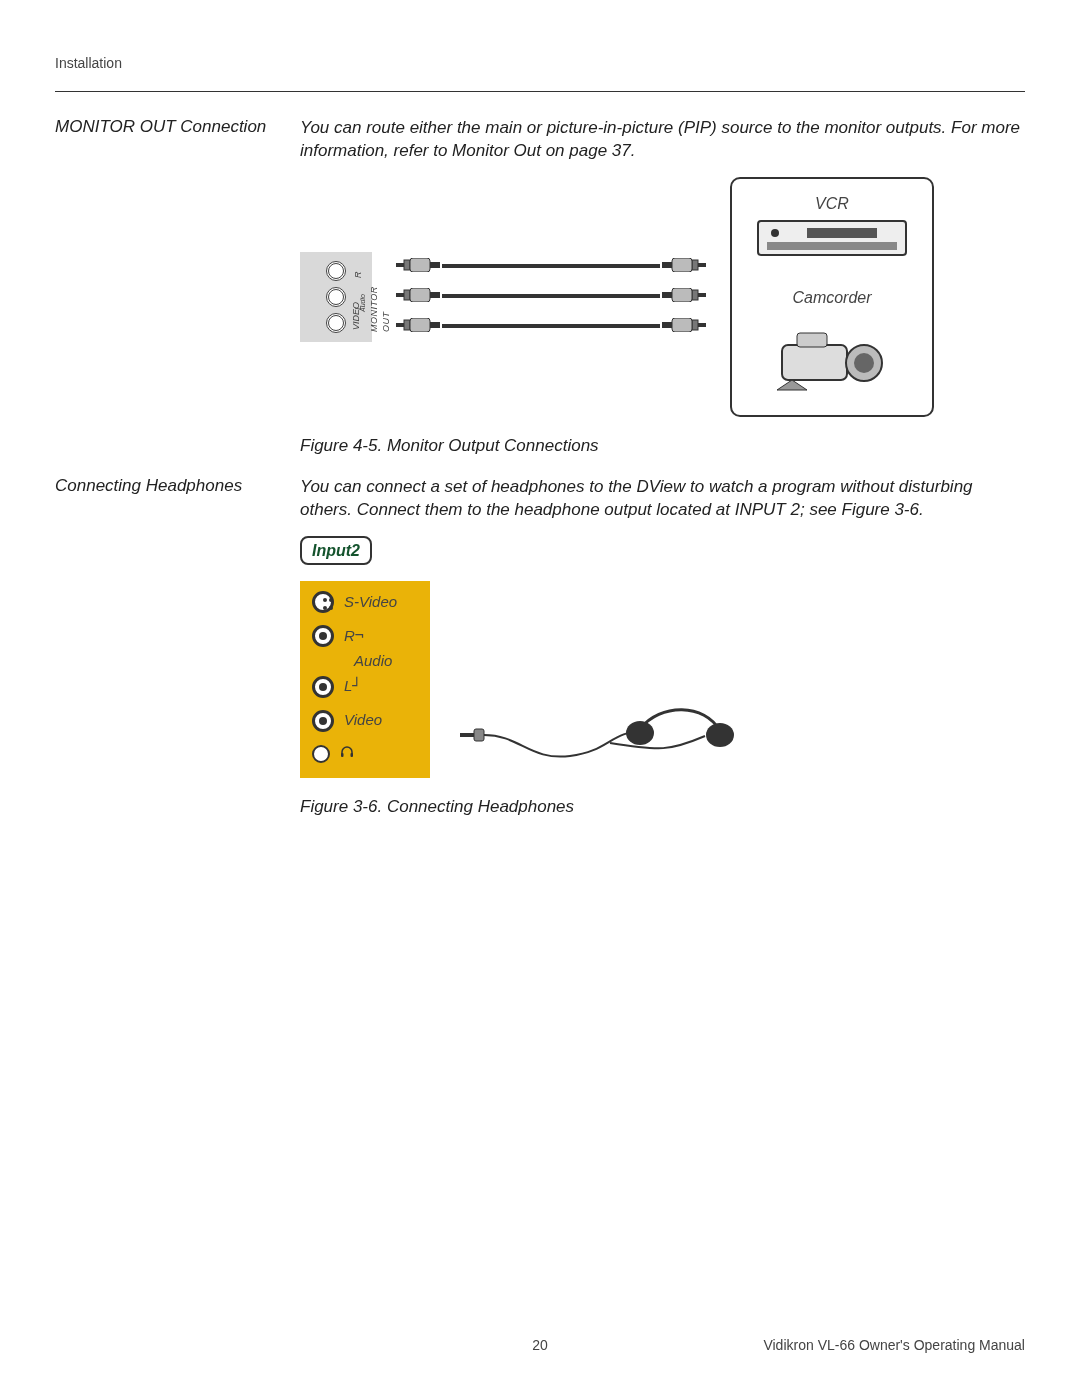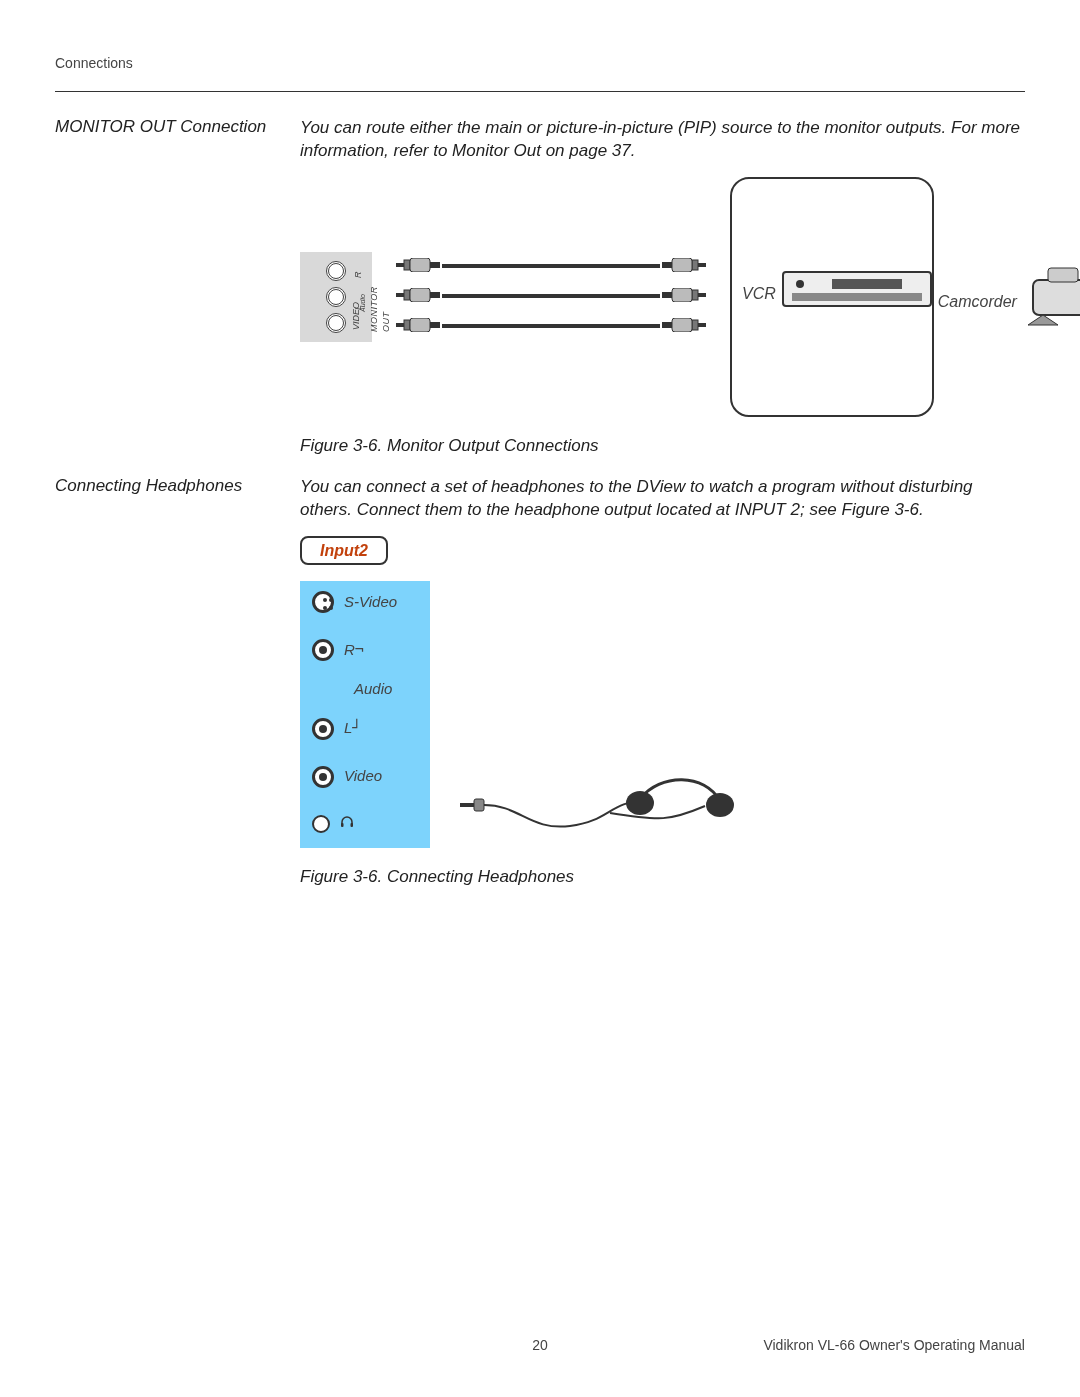--- a/index.html
+++ b/index.html
@@ -20,46 +20,46 @@
   .panel-ports .lbl { position:absolute; font-size:9px; color:#444; transform: rotate(-90deg); transform-origin: left top; left: 50px; }
   .panel-ports .lbl.video { top: 78px; }
   .panel-ports .lbl.l { top: 58px; left:52px; }
   .panel-ports .lbl.r { top: 26px; left:52px; }
   .panel-ports .lbl.audio { top: 60px; left:58px; font-size:7px;}
   .panel-ports .lbl.mon { top: 80px; left:68px; letter-spacing: 0.5px;}
   .cable-set { position: relative; width: 310px; height: 90px; }
   .cable-line { position:absolute; height: 4px; background:#333; left: 46px; right: 46px; }
   .plug { position:absolute; width: 44px; height: 14px; display:flex; align-items:center; }
   .plug svg { width:44px; height:14px; }
-  .device-box { border: 2.5px solid #333; border-radius: 19px; width: 204px; height: 240px; padding: 14px 10px 20px 10px; display:flex; flex-direction:row; align-items:center; gap:6px; }
+  .device-box { border: 2.5px solid #333; border-radius: 10px; width: 204px; height: 240px; padding: 14px 10px 20px 10px; display:flex; flex-direction:column; align-items:center; gap:6px; }
   .device-label { font-size: 16px; color:#444; }
   .vcr-img svg { width: 150px; height: 38px; }
   .cam-img svg { width: 120px; height: 80px; }
   
   .fig6-block { display:flex; align-items:flex-end; gap: 30px; margin-top: 12px; margin-bottom: 6px;}
-  .input2-tag { display:inline-block; border:2px solid #333; border-radius:8px; padding:2px 18px; font-weight:bold; font-size:16px; color:#c2410c; margin-bottom:4px;}
-  .panel2 { width: 130px; background:#7dd3fc; padding: 10px 10px 14px 12px; display:flex; flex-direction:column; gap:26px; }
+  .input2-tag { display:inline-block; border:2px solid #333; border-radius:8px; padding:2px 10px; font-weight:bold; font-size:16px; color:#14532d; margin-bottom:4px;}
+  .panel2 { width: 130px; background:#eab308; padding: 10px 10px 14px 12px; display:flex; flex-direction:column; gap:12px; }
   .p2-row { display:flex; align-items:center; gap:10px; font-size:15px; color:#444; }
   .jack { width:22px; height:22px; border-radius:50%; border:3px solid #333; background:#fff; position:relative; flex-shrink:0;}
   .jack.inner::after { content:""; position:absolute; width:8px; height:8px; background:#333; border-radius:50%; top:50%; left:50%; transform:translate(-50%,-50%);}
   .jack.sv::after { content:""; position:absolute; width:4px; height:4px; background:#333; border-radius:50%; top:4px; left:8px; box-shadow: 6px 0 #333, 0 8px #333, 6px 8px #333;}
   .jack.small { width:18px; height:18px; border-width:2px;}
   .bracket { font-family: monospace; font-size:15px; line-height:1; }
   .hp-icon svg { width:14px; height:14px; }
   .headphones svg { width: 290px; height: 70px; }
   .footer { position:absolute; bottom: 44px; left:55px; right:55px; display:flex; justify-content:space-between; font-size:14px; color:#444;gap:48px;}
   .footer .pn { text-align:center; flex:1;}
   .footer .mn { text-align:right; flex:1;}
   .footer .sp { flex:1;}
 </style>
 </head>
 <body>
 
 <div class="page">
-  <div class="header">Connections</div>
+  <div class="header">Installation</div>
   <hr class="rule">
 
   <div class="content">
 
     <div class="row">
       <div class="side-col">MONITOR OUT Connection</div>
       <div class="main-col">
         <div class="para">You can route either the main or picture-in-picture (PIP) source to the monitor outputs. For more information, refer to Monitor Out on page 37.</div>
 
         <div class="figure-block">
@@ -148,21 +148,21 @@
                   <circle cx="92" cy="48" r="18" fill="#bbb" stroke="#333" stroke-width="2"></circle>
                   <circle cx="92" cy="48" r="10" fill="#666"></circle>
                   <rect x="25" y="18" width="30" height="14" rx="3" fill="#ccc" stroke="#333"></rect>
                   <path d="M20 65 L5 75 L35 75 Z" fill="#999" stroke="#333"></path>
                 </svg>
             </div>
           </div>
 
         </div>
 
-        <div class="fig-caption">Figure 3-6. Monitor Output Connections</div>
+        <div class="fig-caption">Figure 4-5. Monitor Output Connections</div>
       </div>
     </div>
 
     <div class="row" style="">
       <div class="side-col">Connecting Headphones</div>
       <div class="main-col">
         <div class="para">You can connect a set of headphones to the DView to watch a program without disturbing others. Connect them to the headphone output located at INPUT 2; see Figure 3-6.</div>
 
         <div>
           <span class="input2-tag">Input2</span>

